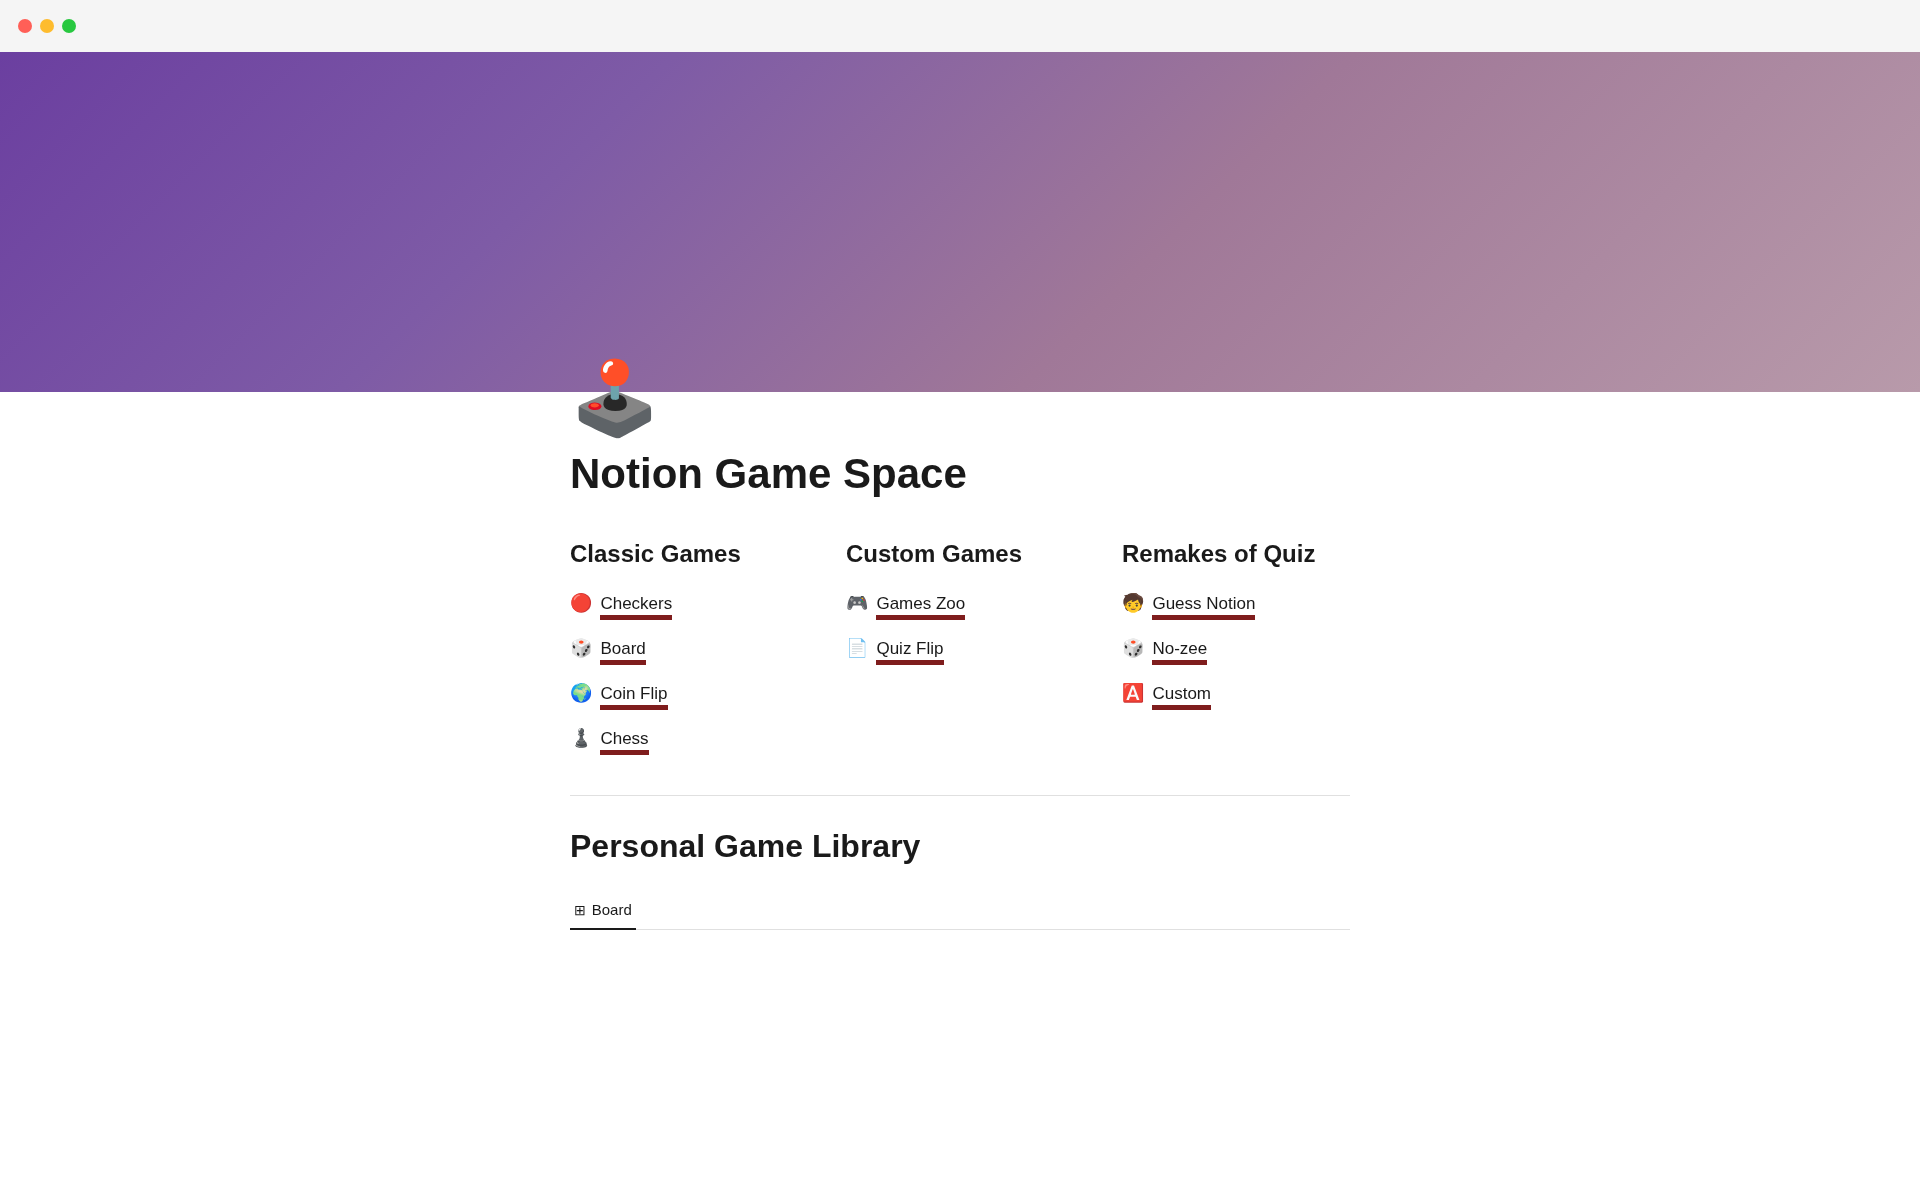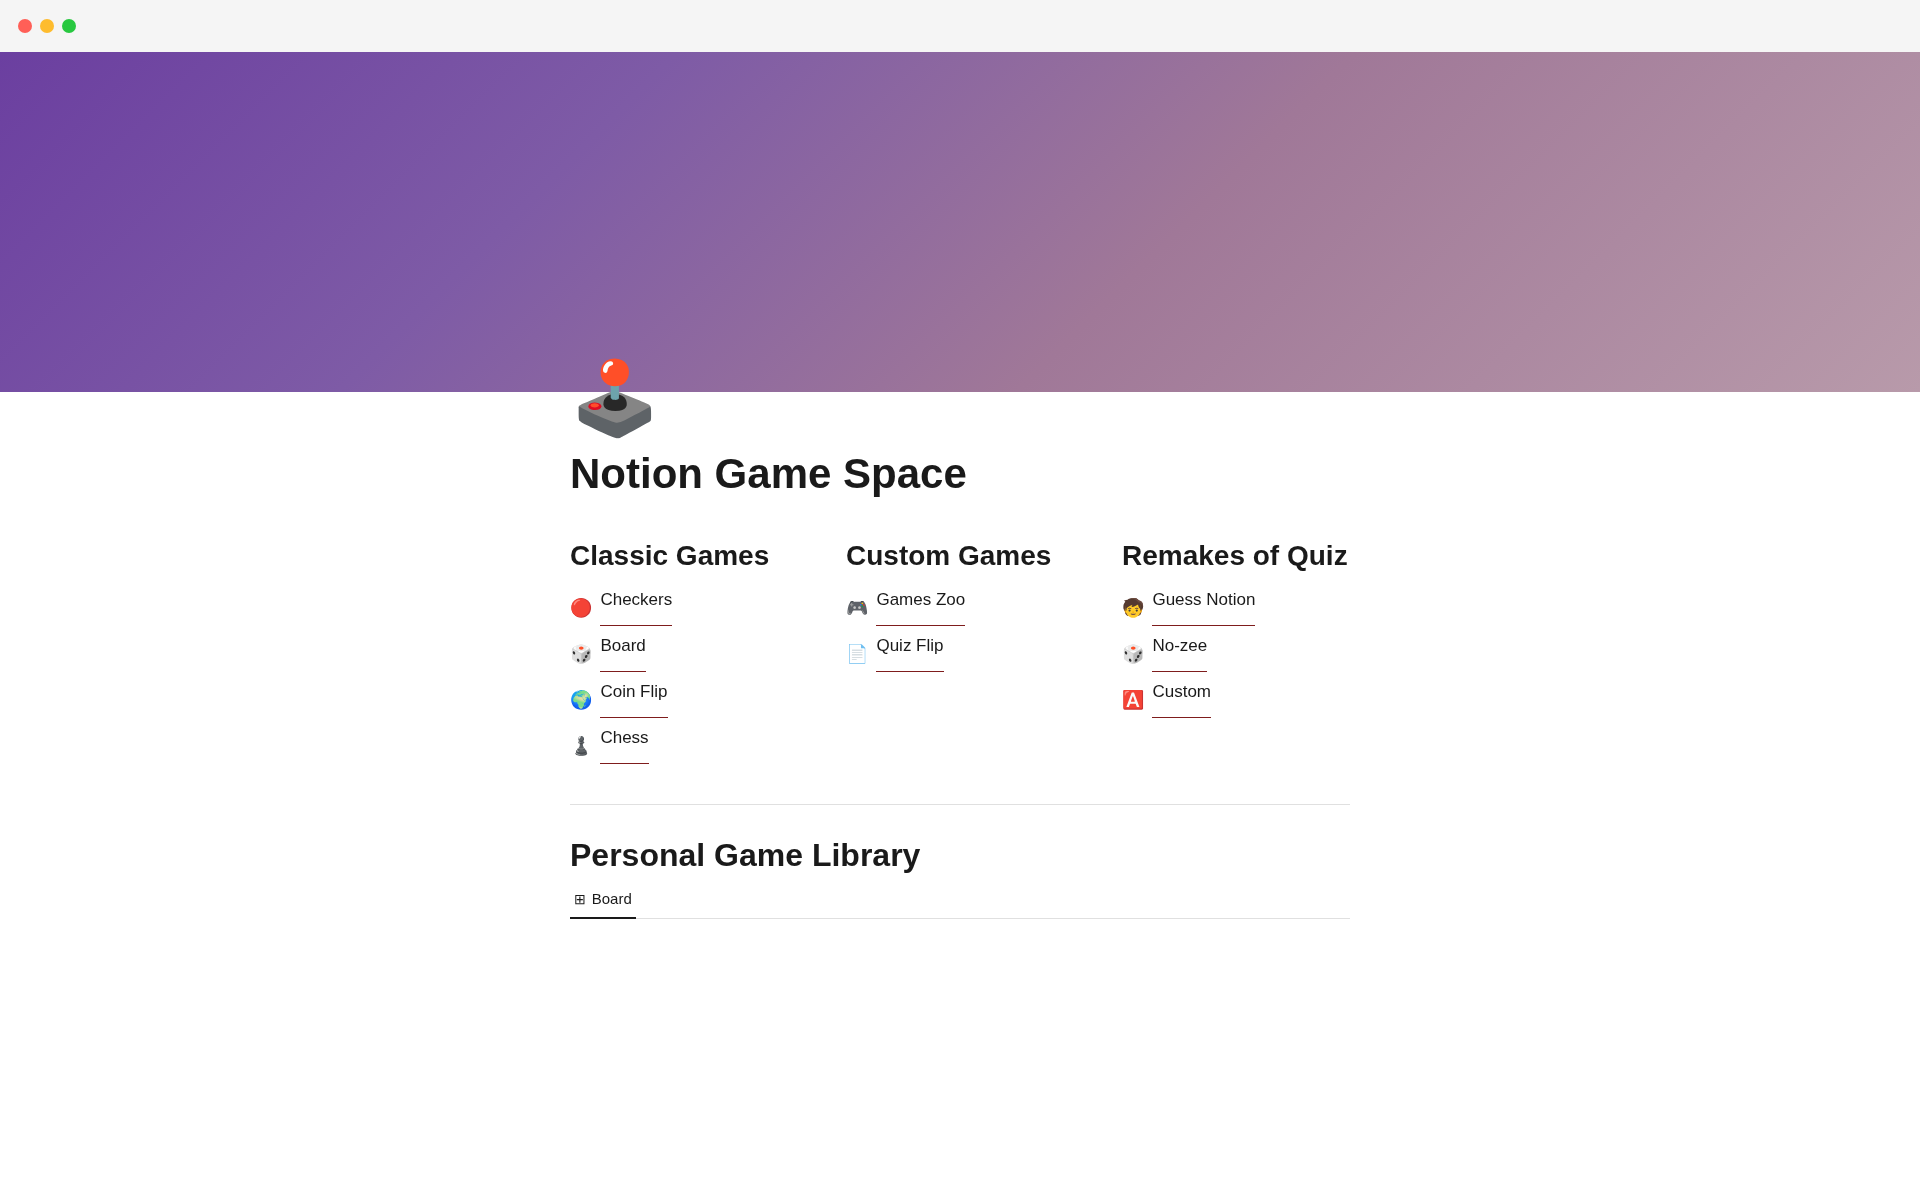--- a/index.html
+++ b/index.html
@@ -79,21 +79,21 @@
       display: flex;
       gap: 48px;
       margin-bottom: 40px;
     }
 
     .column {
       flex: 1;
     }
 
     .column-title {
-      font-size: 28px;
+      font-size: 24px;
       font-weight: 700;
       color: #1a1a1a;
       margin-bottom: 16px;
       line-height: 1.3;
     }
 
     .game-list {
       list-style: none;
       display: flex;
       flex-direction: column;
@@ -105,22 +105,23 @@
       align-items: center;
       gap: 8px;
       font-size: 17px;
       color: #1a1a1a;
       cursor: pointer;
     }
 
     .game-item a {
       color: #1a1a1a;
       text-decoration: none;
-      border-bottom: 1px solid #7f1d1d;
-      padding-bottom: 15px;
+      border-bottom: 5px solid #7f1d1d;
+      padding-bottom: 1px;
+      margin-top: 9px;
     }
 
     .game-icon {
       font-size: 18px;
       min-width: 22px;
     }
 
     
     .divider {
       max-width: 900px;
@@ -138,21 +139,21 @@
     .library-section {
       max-width: 900px;
       margin: 0 auto;
       padding: 0 60px;
     }
 
     .library-title {
       font-size: 32px;
       font-weight: 700;
       color: #1a1a1a;
-      margin-bottom: 8px;
+      margin-bottom: 28px;
     }
 
     .tab-bar {
       display: flex;
       gap: 0;
       border-bottom: 1px solid #e0e0e0;
       margin-bottom: 0;
     }
 
     .tab {

